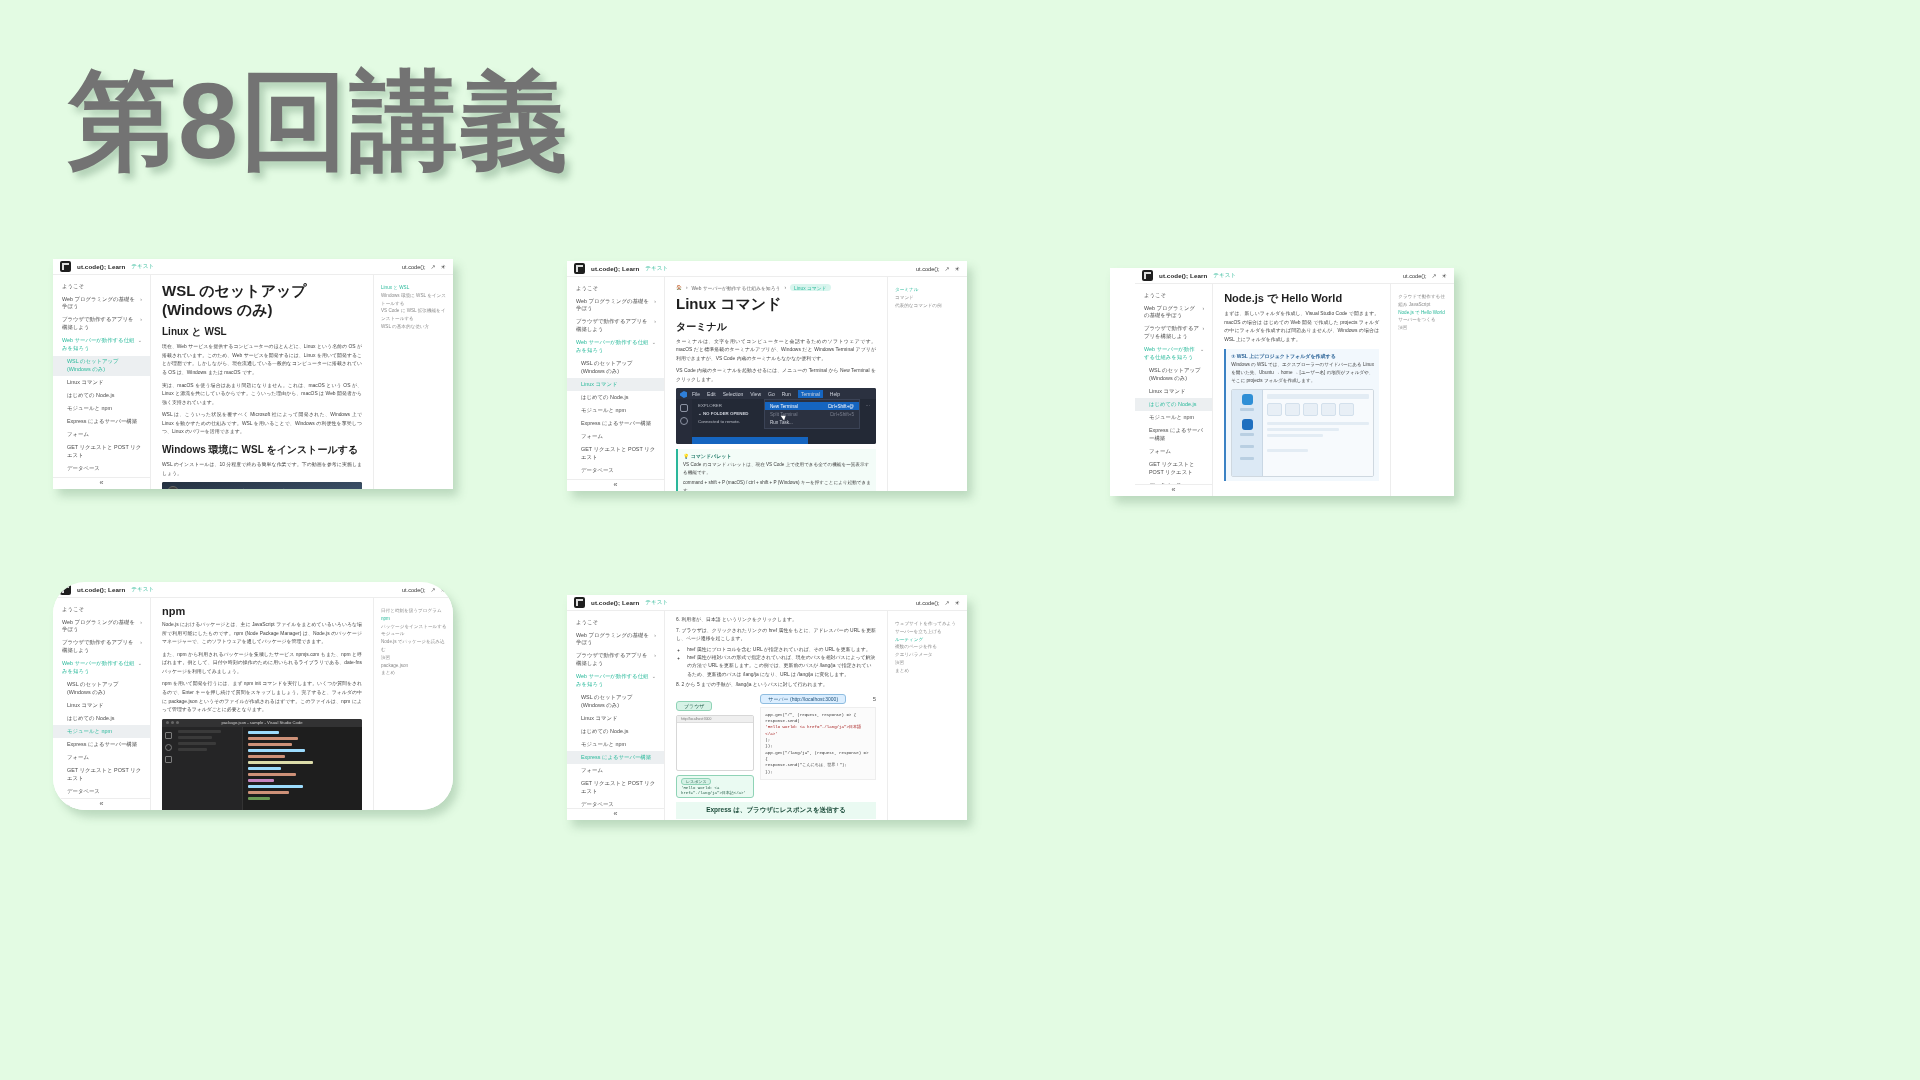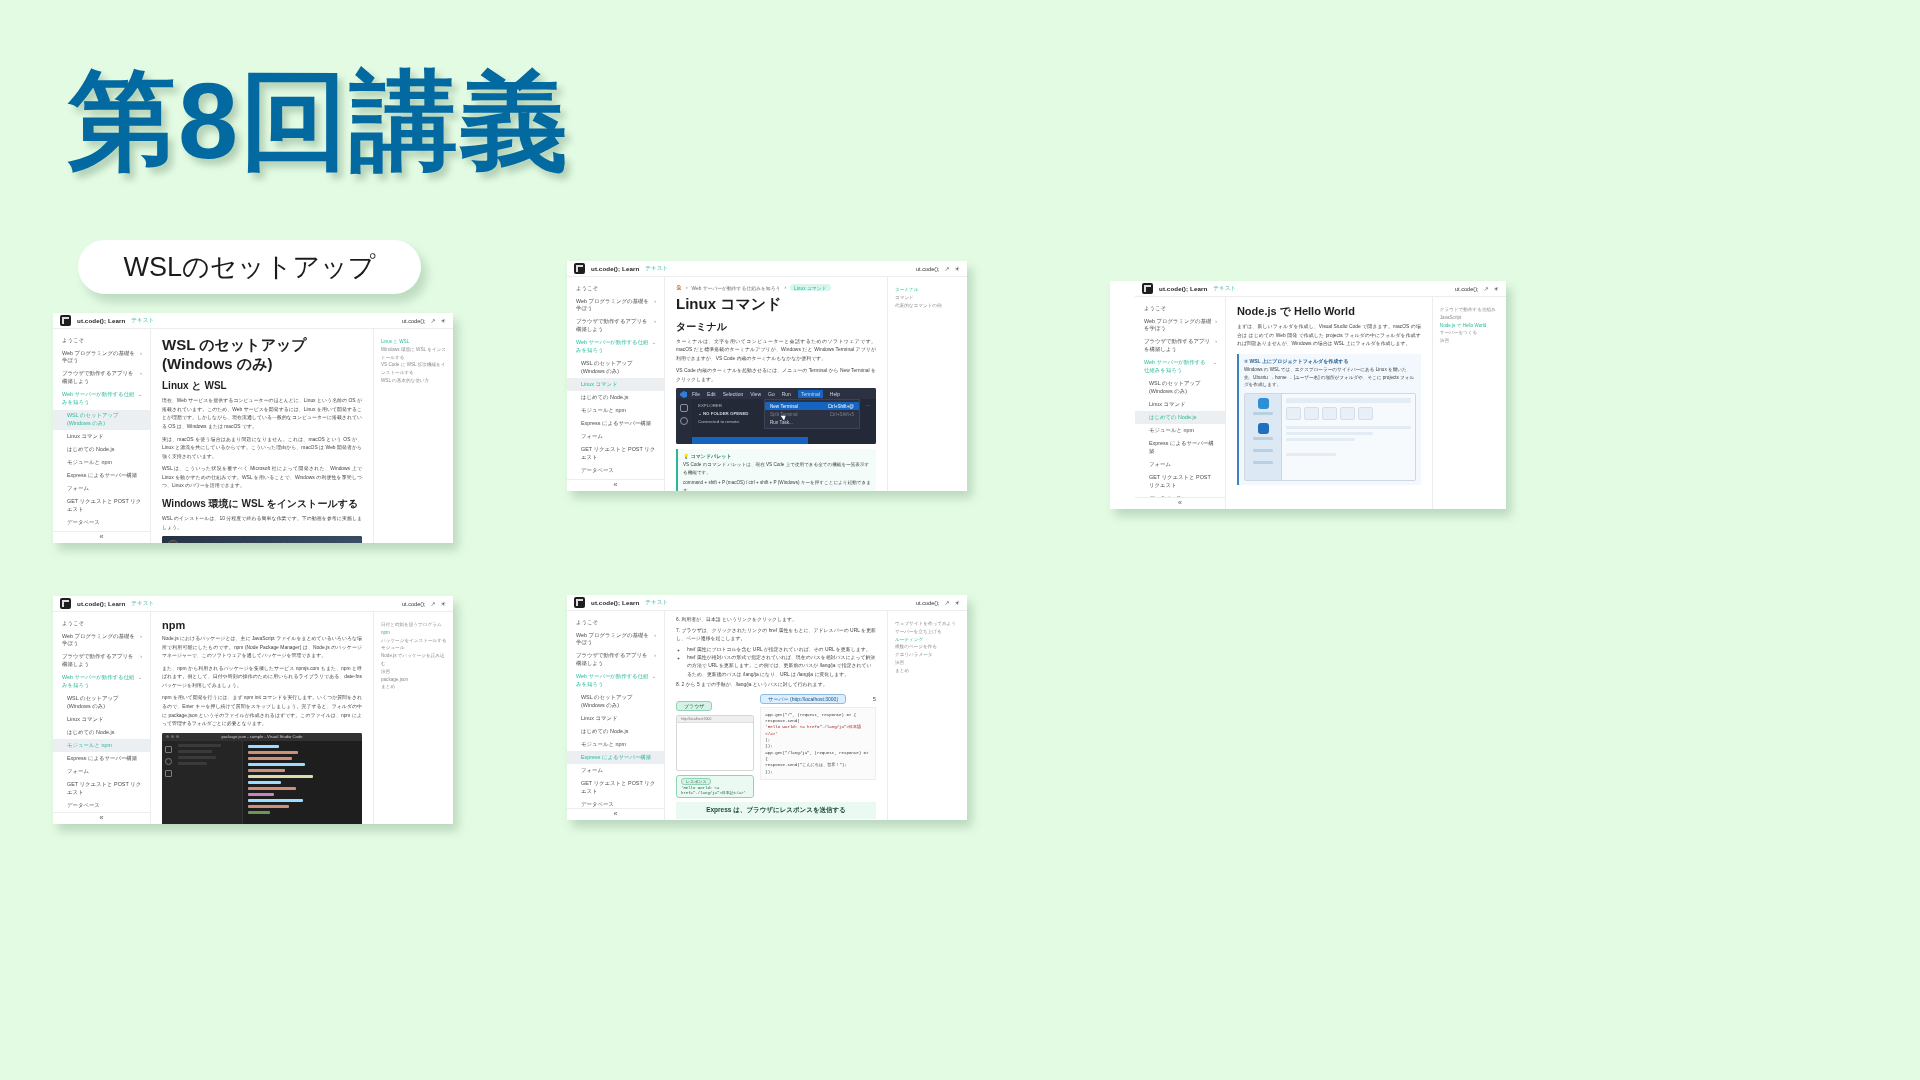--- a/index.html
+++ b/index.html
@@ -13,21 +13,21 @@
     position:relative;
   }
 
   
   .page-title{
     position:absolute;
     left:68px; top:62px;
     font-size:108px;
     font-weight:800;
     letter-spacing:2px;
-    color:#0369a1;
+    color:#737373;
     text-shadow:5px 6px 7px rgba(80,120,90,.33);
     line-height:1.1;
     white-space:nowrap;
   }
 
   
   .section{ position:absolute; }
 
   .pill{
     background:#ffffff;
@@ -183,23 +183,20 @@
   .browser-mock .bm-bar{height:7px;background:#efefef;border-bottom:1px solid #ddd;font-size:3.4px;color:#777;display:flex;align-items:center;padding-left:4px;}
   .resp{margin-top:4px;border:1px solid #8fd3b6;background:#eafaf2;border-radius:3px;padding:2px 4px;font-size:4px;color:#225c46;font-family:"Liberation Mono","DejaVu Sans Mono",monospace;}
   .footline{margin-top:4px;background:#eafaf2;text-align:center;padding:4px;font-size:6.5px;color:#1d4c3b;font-weight:700;}
 </style>
 </head>
 <body>
 
 <div class="page-title">第8回講義</div>
 
 <div class="section" style="left:78px;top:240px;">
-  <div class="pill" style="width:343px;height:54px;font-size:27px;">
-    <span>WSLのセットアップ</span>
-  </div>
 
   <div class="shot" style="width:400px;height:230px;margin-top:19px;margin-left:-25px;">
     <div class="shot-top">
       <span class="brand-logo"></span>
       <span class="brand-name">ut.code(); Learn</span>
       <span class="top-link">テキスト</span>
       <span class="top-right">
         <span class="tr-txt">ut.code();</span>
         <span class="ico">↗</span>
         <span class="ico">☀</span>
@@ -412,21 +409,21 @@
         <div class="cur">ターミナル</div>
         <div>コマンド</div>
         <div>代表的なコマンドの例</div>
       </div>
     </div>
   </div>
 </div>
 
 <div class="section" style="left:1135px;top:246px;">
 
-  <div class="shot" style="width:396px;height:228px;margin-top:35px;margin-left:-25px;padding-left:25px;">
+  <div class="shot" style="width:344px;height:228px;margin-top:22px;margin-left:-25px;padding-left:25px;">
     <div class="shot-top">
       <span class="brand-logo"></span>
       <span class="brand-name">ut.code(); Learn</span>
       <span class="top-link">テキスト</span>
       <span class="top-right">
         <span class="tr-txt">ut.code();</span>
         <span class="ico">↗</span>
         <span class="ico">☀</span>
       </span>
     </div>
@@ -516,21 +513,21 @@
         <div class="cur">Node.js で Hello World</div>
         <div>サーバーをつくる</div>
         <div>演習</div>
       </div>
     </div>
   </div>
 </div>
 
 <div class="section" style="left:78px;top:570px;">
 
-  <div class="shot" style="width:400px;height:228px;margin-top:26px;margin-left:-25px;">
+  <div class="shot" style="width:400px;height:228px;margin-top:12px;margin-left:-25px;border-radius:32px;">
     <div class="shot-top">
       <span class="brand-logo"></span>
       <span class="brand-name">ut.code(); Learn</span>
       <span class="top-link">テキスト</span>
       <span class="top-right">
         <span class="tr-txt">ut.code();</span>
         <span class="ico">↗</span>
         <span class="ico">☀</span>
       </span>
     </div>

